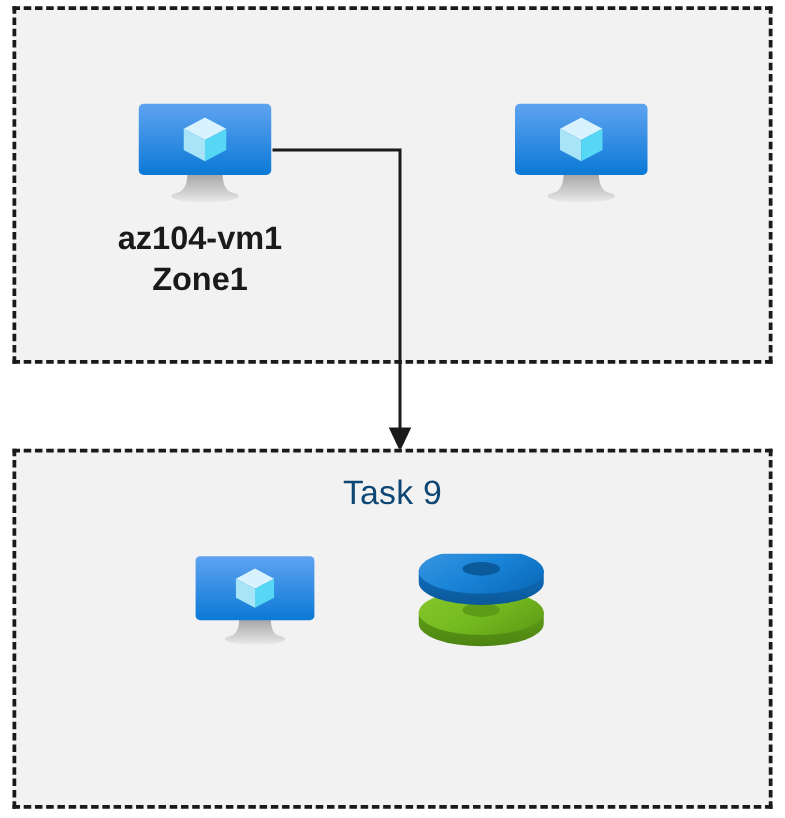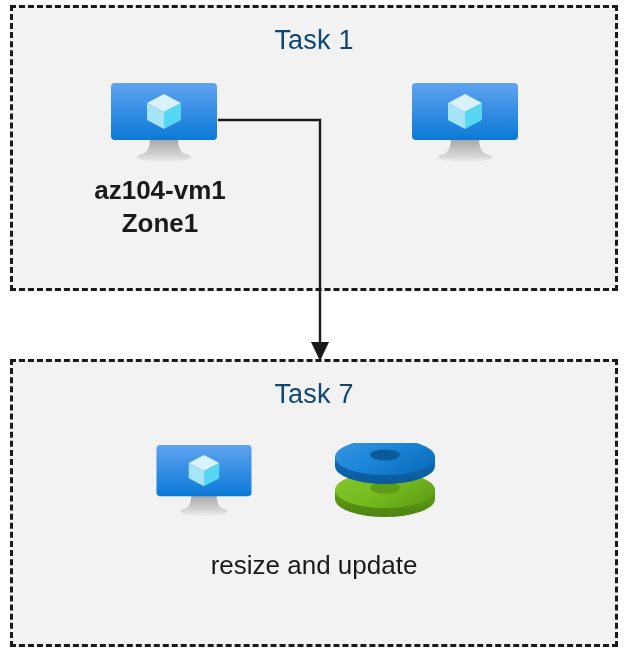--- a/index.html
+++ b/index.html
@@ -94,21 +94,20 @@
     height: 654px;
     pointer-events: none;
   }
 </style>
 </head>
 <body>
 
 <div id="canvas">
 
   <div class="task-box" id="task1-box"></div>
-  <div class="task-title" id="task1-title">Task 1</div>
 
   <svg class="vm-icon" id="vm1-icon" style="left:106px; top:78px;" width="116" height="88" viewBox="0 0 116 88">
     <defs>
       <linearGradient id="scr1" x1="0" y1="0" x2="0" y2="1">
         <stop offset="0" stop-color="#5fa3f0"></stop>
         <stop offset="1" stop-color="#0b79d6"></stop>
       </linearGradient>
       <linearGradient id="std1" x1="0" y1="0" x2="0" y2="1">
         <stop offset="0" stop-color="#9b9b9b"></stop>
         <stop offset="1" stop-color="#d8d8d8"></stop>
@@ -159,21 +158,21 @@
     </g>
   </svg>
 
 
   <svg id="connector">
     <path d="M218 120 H320 V348" fill="none" stroke="#1a1a1a" stroke-width="2.4"></path>
     <polygon points="320,361 311,342 329,342" fill="#1a1a1a"></polygon>
   </svg>
 
   <div class="task-box" id="task2-box"></div>
-  <div class="task-title" id="task2-title">Task 7</div>
+  <div class="task-title" id="task2-title">Task 9</div>
 
   <svg class="vm-icon" id="vm3-icon" style="left:152px; top:440px;" width="104" height="80" viewBox="0 0 116 88">
     <defs>
       <linearGradient id="scr3" x1="0" y1="0" x2="0" y2="1">
         <stop offset="0" stop-color="#5fa3f0"></stop>
         <stop offset="1" stop-color="#0b79d6"></stop>
       </linearGradient>
       <linearGradient id="std3" x1="0" y1="0" x2="0" y2="1">
         <stop offset="0" stop-color="#9b9b9b"></stop>
         <stop offset="1" stop-color="#d8d8d8"></stop>
@@ -217,15 +216,14 @@
 
     <path d="M2 56 a50 18 0 0 0 100 0 v-10 h-100 z" fill="url(#dgreensd)"></path>
     <ellipse cx="52" cy="47" rx="50" ry="18" fill="url(#dgreen)"></ellipse>
     <ellipse cx="52" cy="45" rx="15" ry="5.5" fill="#5d9c16"></ellipse>
 
     <path d="M2 23 a50 18 0 0 0 100 0 v-10 h-100 z" fill="url(#dbluesd)"></path>
     <ellipse cx="52" cy="14" rx="50" ry="18" fill="url(#dblue)"></ellipse>
     <ellipse cx="52" cy="12" rx="15" ry="5.5" fill="#0b5b9c"></ellipse>
   </svg>
 
-  <div id="resize-label">resize and update</div>
 
 </div>
 
 </body></html>

